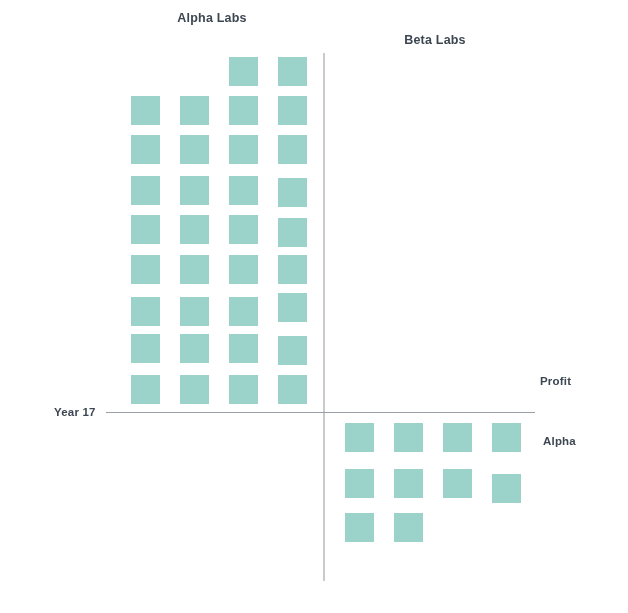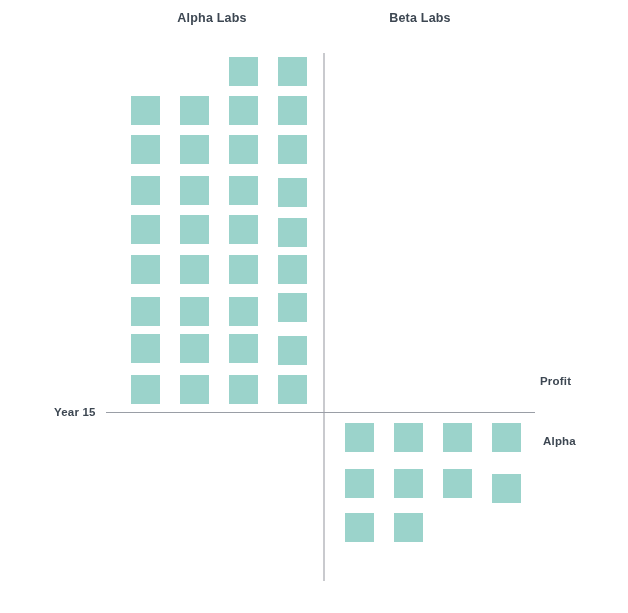--- a/index.html
+++ b/index.html
@@ -26,21 +26,21 @@
     font-size: 12.5px;
     font-weight: 700;
     color: #3d4752;
     letter-spacing: 0.2px;
     white-space: nowrap;
     text-align: center;
     top: 11px;
     transform: translateX(-50%);
   }
   #hdr-alpha { left: 212px; }
-  #hdr-beta  { left: 420px; }
+  #hdr-beta  { left: 435px; margin-top: 22px; }
 
   
   .axis-h {
     position: absolute;
     left: 106px;
     top: 412px;
     width: 429px;
     height: 1px;
     background: #9a9ea6;
   }
@@ -80,21 +80,21 @@
 <body>
 
 <div id="stage">
 
   <div class="col-header" id="hdr-alpha">Alpha Labs</div>
   <div class="col-header" id="hdr-beta">Beta Labs</div>
 
   <div class="axis-v"></div>
   <div class="axis-h"></div>
 
-  <div class="side-label" id="lbl-year">Year 15</div>
+  <div class="side-label" id="lbl-year">Year 17</div>
   <div class="side-label" id="lbl-profit">Profit</div>
   <div class="side-label" id="lbl-debt">Alpha</div>
 
   <div class="plot-layer" id="plot-profit">
       <div class="cell" style="left: 229px; top: 57px; width: 29px; height: 29px; background: rgb(155, 211, 203);"></div>
       <div class="cell" style="left: 278px; top: 57px; width: 29px; height: 29px; background: rgb(155, 211, 203);"></div>
       <div class="cell" style="left: 131px; top: 96px; width: 29px; height: 29px; background: rgb(155, 211, 203);"></div>
       <div class="cell" style="left: 180px; top: 96px; width: 29px; height: 29px; background: rgb(155, 211, 203);"></div>
       <div class="cell" style="left: 229px; top: 96px; width: 29px; height: 29px; background: rgb(155, 211, 203);"></div>
       <div class="cell" style="left: 278px; top: 96px; width: 29px; height: 29px; background: rgb(155, 211, 203);"></div>

